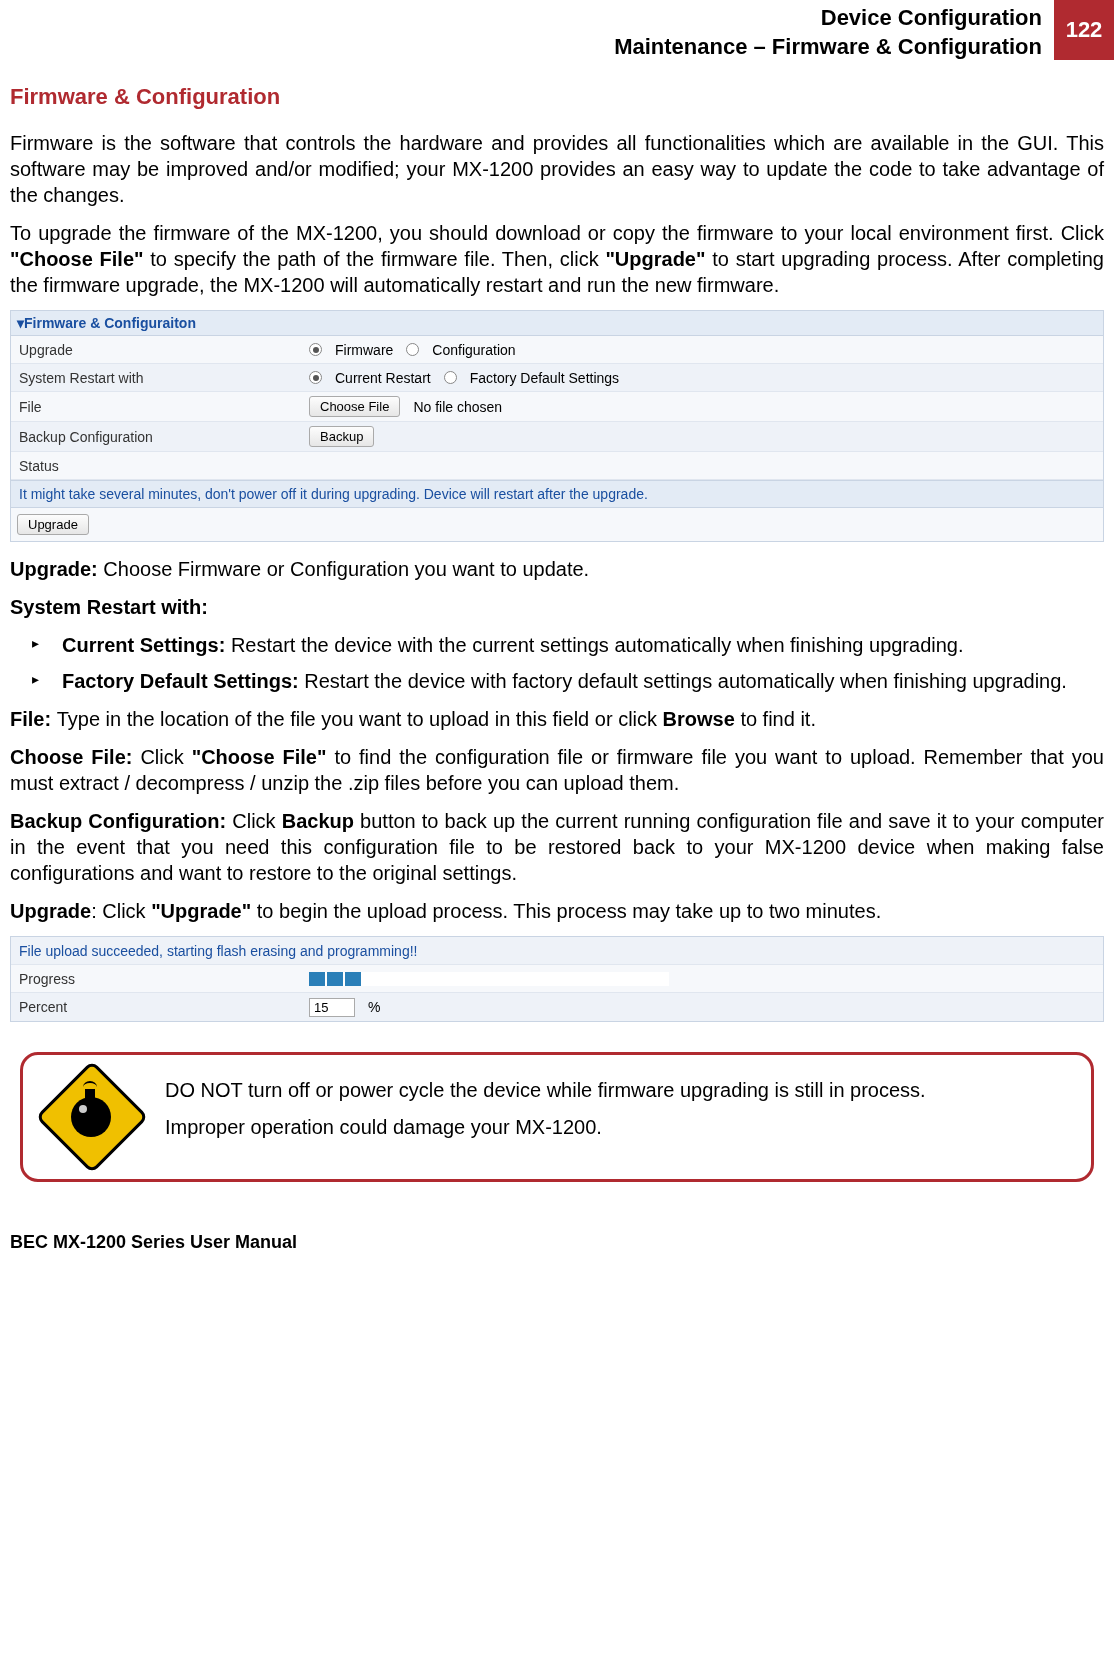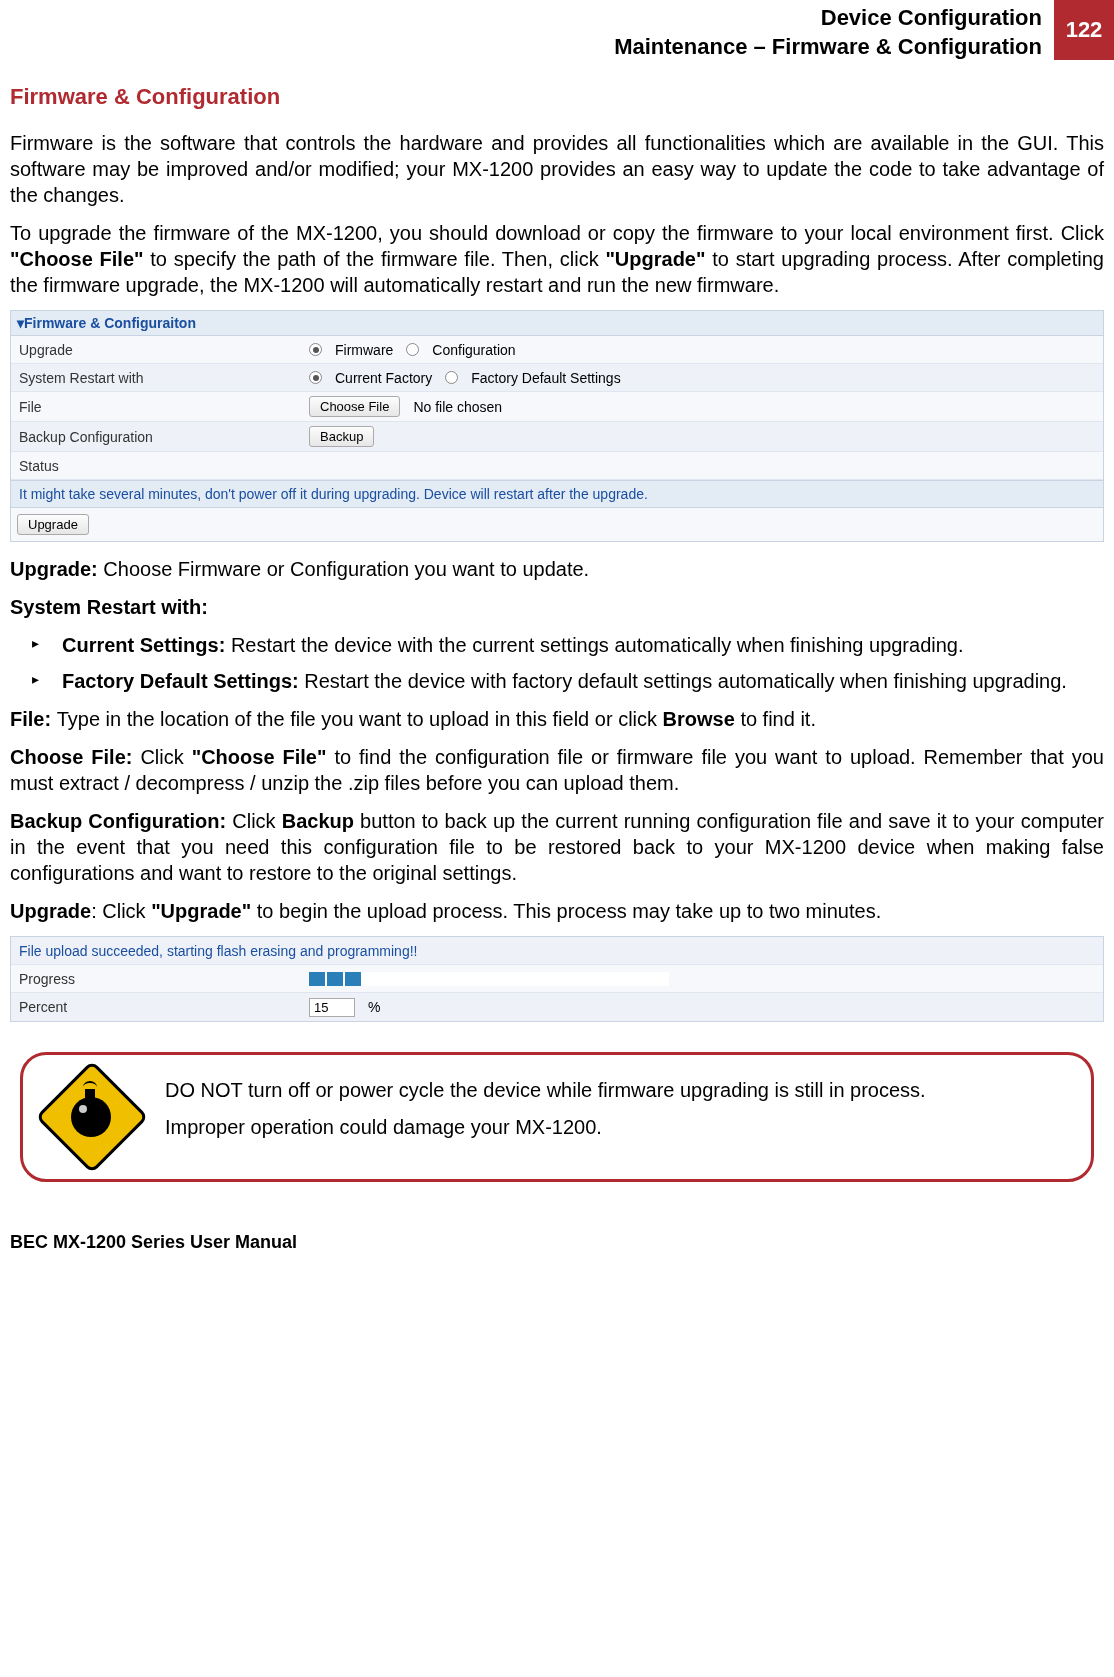--- a/index.html
+++ b/index.html
@@ -156,21 +156,21 @@
   .pct-input {
     width: 46px;
     border: 1px solid #aaa;
     background: #fff;
     padding: 1px 4px;
     font-size: 13px;
   }
   
   .warning-box {
     border: 3px solid #b02a30;
-    border-radius: 26px;
+    border-radius: 18px;
     margin: 30px 10px 40px 10px;
     padding: 22px 24px;
     display: flex;
     gap: 28px;
     align-items: flex-start;
   }
   .warn-icon {
     flex: 0 0 90px;
     height: 80px;
     position: relative;
@@ -256,21 +256,21 @@
         <span class="radio checked"></span>
         <span>Firmware</span>
         <span class="radio"></span>
         <span>Configuration</span>
       </div>
     </div>
     <div class="panel-row alt">
       <div class="panel-cell-label">System Restart with</div>
       <div class="panel-cell-value">
         <span class="radio checked"></span>
-        <span>Current Factory</span>
+        <span>Current Restart</span>
         <span class="radio"></span>
         <span>Factory Default Settings</span>
       </div>
     </div>
     <div class="panel-row">
       <div class="panel-cell-label">File</div>
       <div class="panel-cell-value">
         <button class="btn">Choose File</button>
         <span>No file chosen</span>
       </div>

